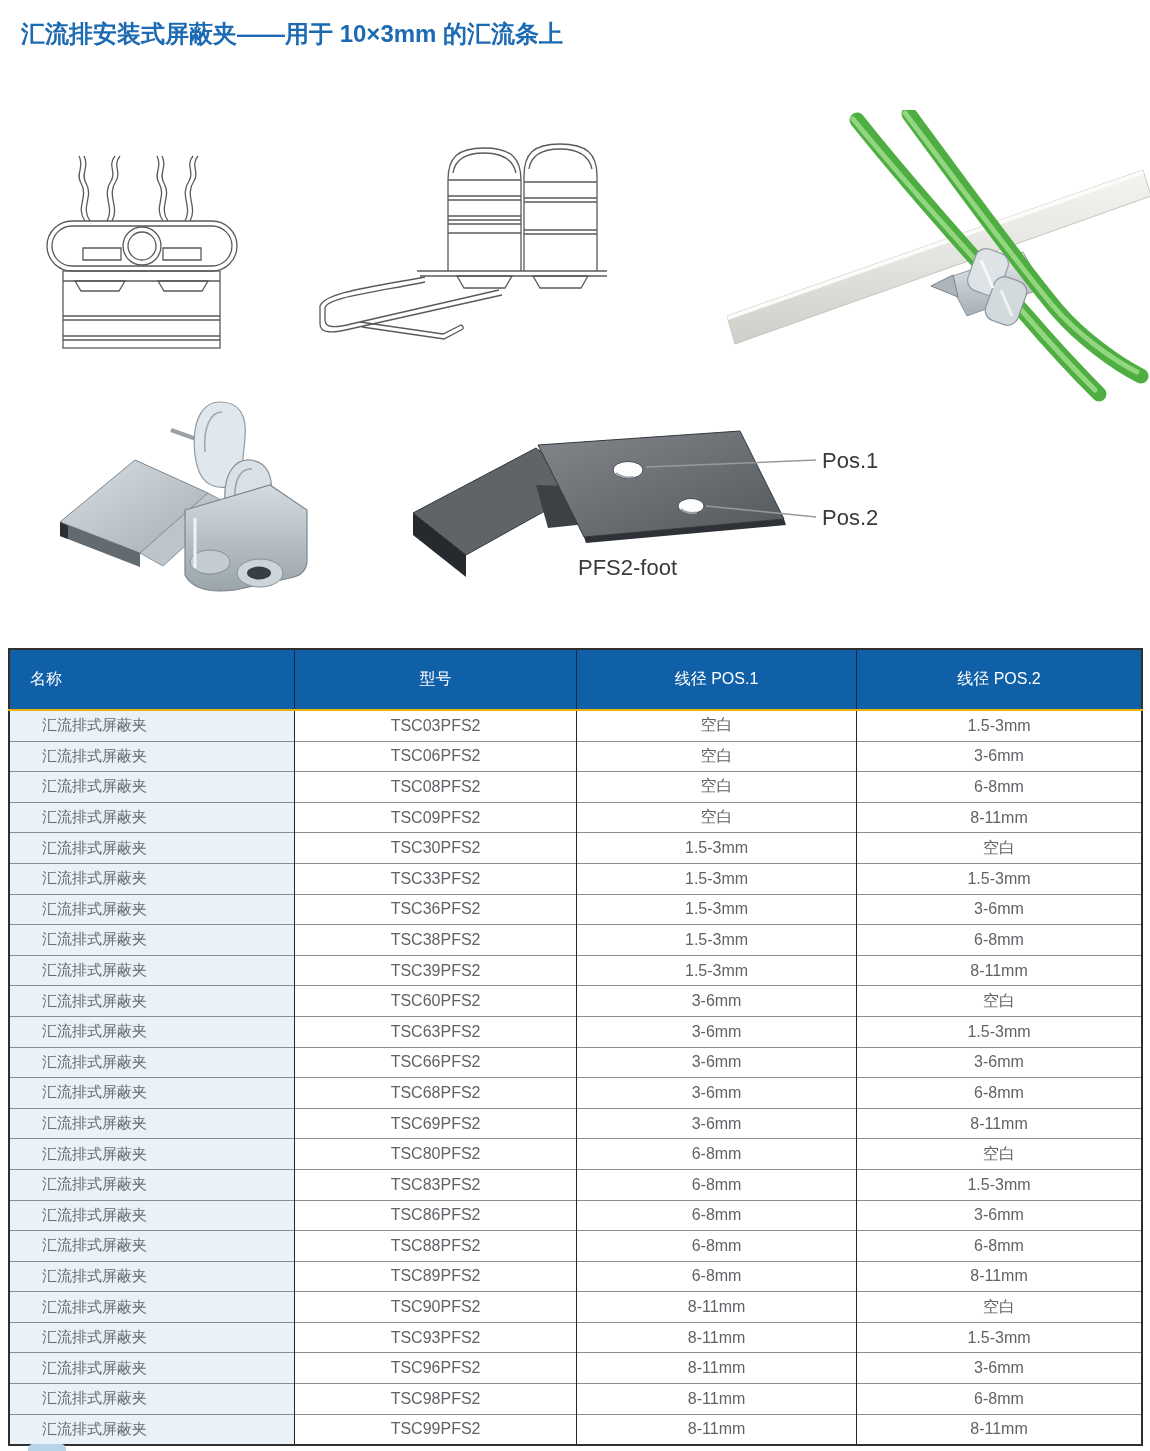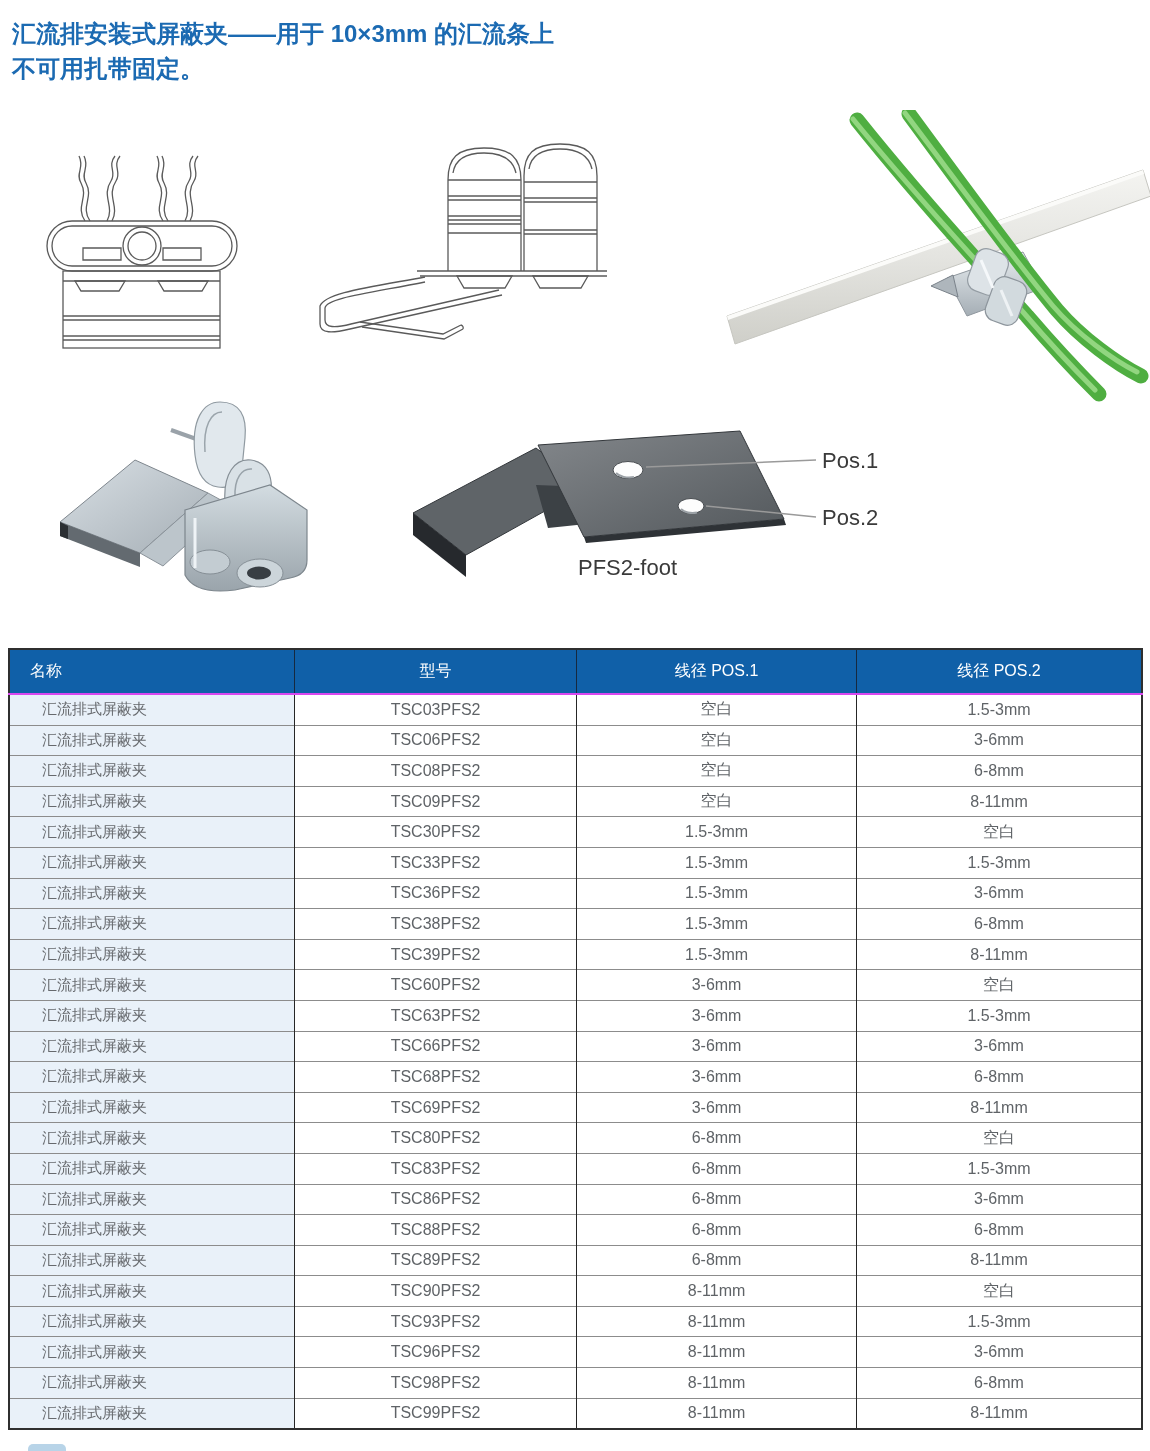--- a/index.html
+++ b/index.html
@@ -3,39 +3,39 @@
 <meta charset="utf-8">
 <style>
   html,body{margin:0;padding:0;background:#ffffff;}
   body{
     width:1150px;height:1451px;position:relative;overflow:hidden;
     font-family:"Liberation Sans", sans-serif;
     -webkit-font-smoothing:antialiased;
   }
   
   .page-title{
-    position:absolute;left:12px;top:16px;width:760px;
+    position:absolute;left:21px;top:16px;width:760px;
     color:#1b6ab2;font-size:24px;font-weight:bold;line-height:35px;
   }
   
   .fig{position:absolute;text-align:right;}
   .fig svg{display:block;}
   .fig-caption-text{fill:#3a3a3a;}
   
   .spec-table{
     position:absolute;left:8px;top:648px;width:1135px;
     border-collapse:collapse;table-layout:fixed;
     font-size:16px;
   }
   .spec-table th{
     background:#1060a8;color:#ffffff;font-weight:normal;
     height:35px;text-align:center;
     border-right:1.5px solid #16293f;
-    border-bottom:2px solid #d946ef;
-    padding:4px;
+    border-bottom:2px solid #eab308;
+    padding:12px;
   }
   .spec-table th.left{text-align:left;padding-left:20px;}
   .spec-table th:last-child{border-right:none;}
   .spec-table td{
     color:#5f6367;height:29.6px;text-align:center;padding:0;
     background:#ffffff;
     border-right:1.5px solid #262626;
     border-top:1.5px solid #8c8c8c;
     white-space:nowrap;overflow:hidden;
   }
@@ -49,21 +49,20 @@
   .bottom-mark{
     position:absolute;left:28px;top:1444px;width:38px;height:8px;
     background:#b8d4e8;border-radius:5px 5px 0 0;
   }
 </style>
 </head>
 <body>
 
 <div class="page-title">
   <div>汇流排安装式屏蔽夹——用于 10×3mm 的汇流条上</div>
-  <div>不可用扎带固定。</div>
 </div>
 
 <div class="fig" style="left:45px;top:148px;">
   <svg width="195" height="205" viewBox="0 0 195 205" fill="none" stroke="#5a5a5a" stroke-width="1.3">
 
     <g>
       <path d="M40,73 C30,58 44,50 36,35 C30,25 40,20 34,8"></path>
       <path d="M45,73 C35,58 49,50 41,35 C35,25 45,20 39,8"></path>
       <path d="M62,73 C70,58 56,48 66,33 C72,24 62,18 70,8"></path>
       <path d="M67,73 C75,58 61,48 71,33 C77,24 67,18 75,8"></path>

